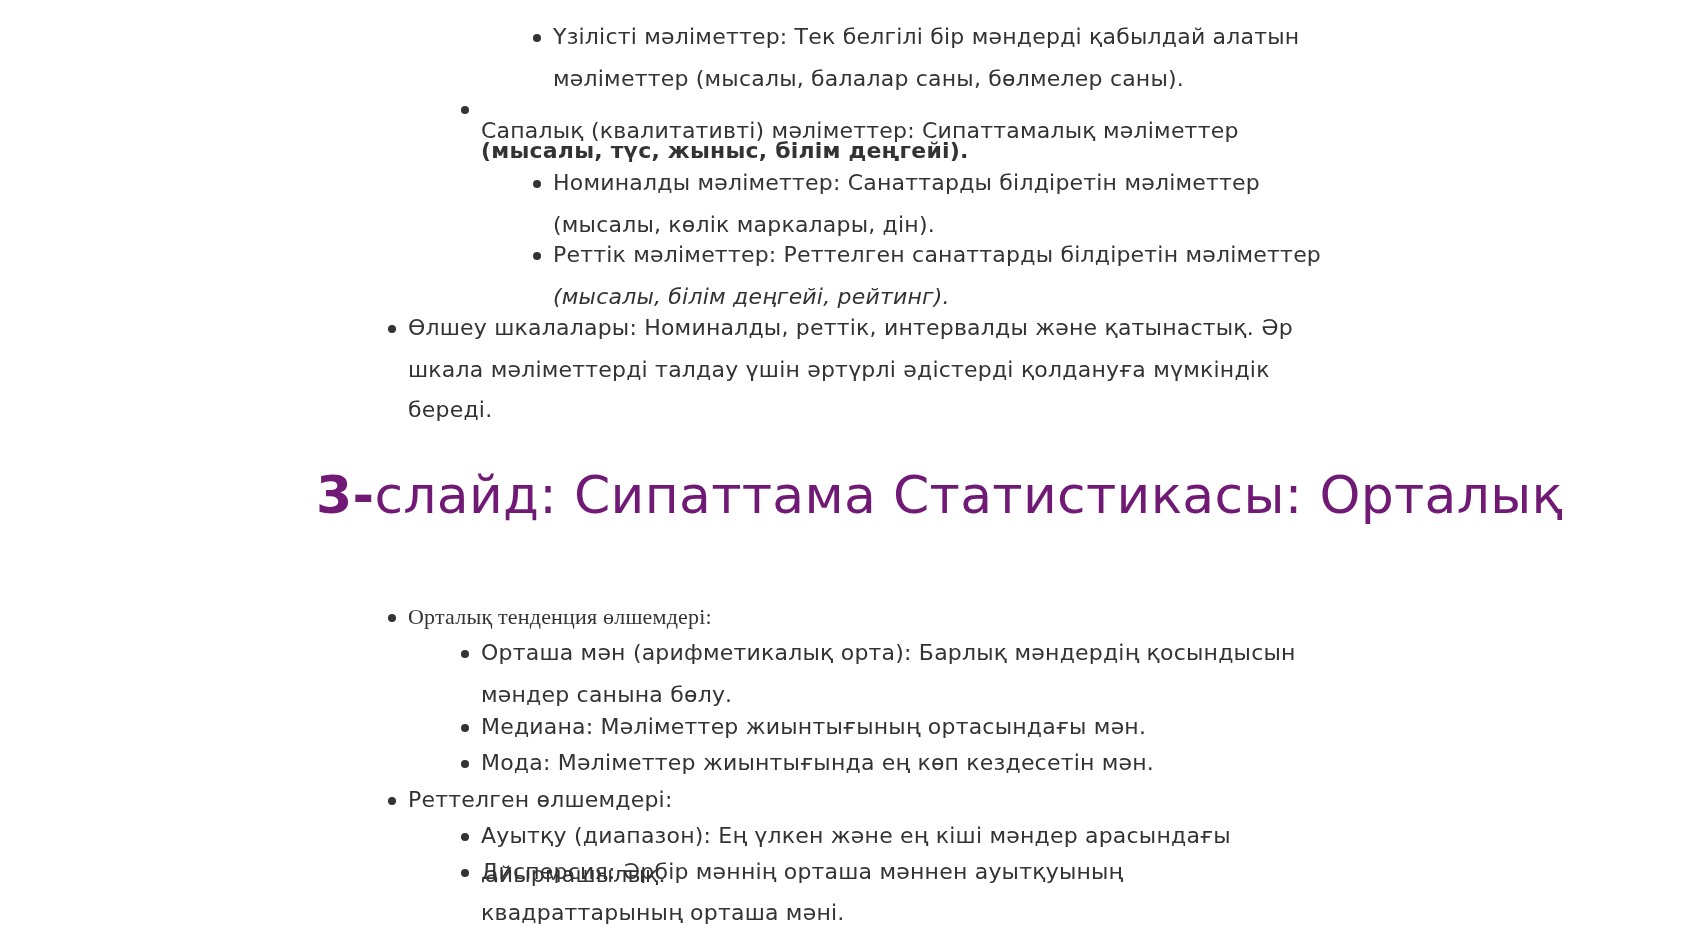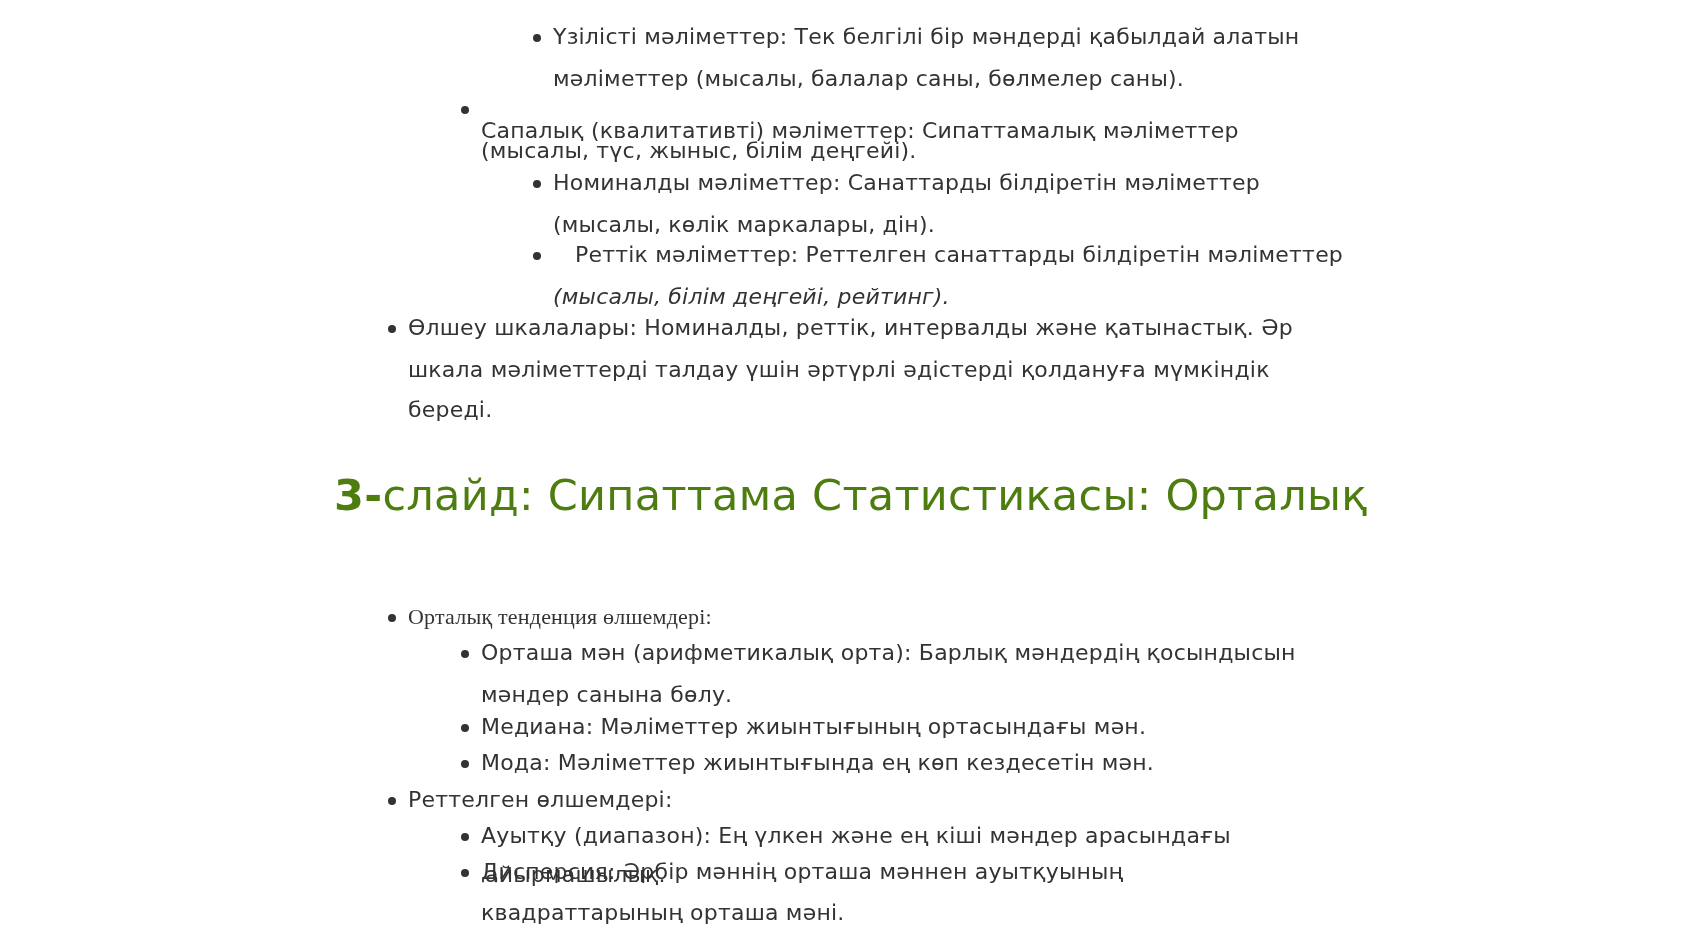--- a/index.html
+++ b/index.html
@@ -31,53 +31,53 @@
     }
     .bullet {
       position: absolute;
       width: 8px;
       height: 8px;
       border-radius: 50%;
       background: #333333;
     }
     .heading {
       position: absolute;
-      left: 334px;
+      left: 316px;
       white-space: nowrap;
-      font-size: 43px;
+      font-size: 52px;
       line-height: 46px;
-      color: #4d7c0f;
+      color: #701a75;
       font-family: "DejaVu Sans", "Liberation Sans", sans-serif;
       letter-spacing: 0.3px;
     }
     .heading .num {
       font-weight: bold;
     }
   </style>
 </head>
 <body>
 
 <div class="doc">
 
   <div>
 
     <span class="bullet" style="left:533px; top:34px;"></span>
     <div class="line" style="left:553px; top:22px;">Үзілісті мәліметтер: Тек белгілі бір мәндерді қабылдай алатын</div>
     <div class="line" style="left:553px; top:64px;">мәліметтер (мысалы, балалар саны, бөлмелер саны).</div>
 
     <span class="bullet" style="left:461px; top:106px;"></span>
     <div class="line" style="left:481px; top:108px;margin-top:8px;">Сапалық (квалитативті) мәліметтер: Сипаттамалық мәліметтер</div>
-    <div class="line" style="left:481px; top:136px;">(мысалы, түс, жыныс, білім деңгейі).</div>
+    <div class="line" style="left:481px; top:136px;font-weight:bold;">(мысалы, түс, жыныс, білім деңгейі).</div>
 
     <span class="bullet" style="left:533px; top:180px;"></span>
     <div class="line" style="left:553px; top:168px;">Номиналды мәліметтер: Санаттарды білдіретін мәліметтер</div>
     <div class="line" style="left:553px; top:210px;">(мысалы, көлік маркалары, дін).</div>
 
     <span class="bullet" style="left:533px; top:252px;"></span>
-    <div class="line" style="left:553px; top:240px;margin-left:22px;">Реттік мәліметтер: Реттелген санаттарды білдіретін мәліметтер</div>
+    <div class="line" style="left:553px; top:240px;">Реттік мәліметтер: Реттелген санаттарды білдіретін мәліметтер</div>
     <div class="line" style="left:553px; top:282px;font-style:italic;">(мысалы, білім деңгейі, рейтинг).</div>
 
     <span class="bullet" style="left:388px; top:325px;"></span>
     <div class="line" style="left:408px; top:313px;">Өлшеу шкалалары: Номиналды, реттік, интервалды және қатынастық. Әр</div>
     <div class="line" style="left:408px; top:355px;">шкала мәліметтерді талдау үшін әртүрлі әдістерді қолдануға мүмкіндік</div>
     <div class="line" style="left:408px; top:395px;">береді.</div>
   </div>
 
   <div class="heading" style="top:472px;">
     <span class="num">3-</span><span>слайд: Сипаттама Статистикасы: Орталық</span>

